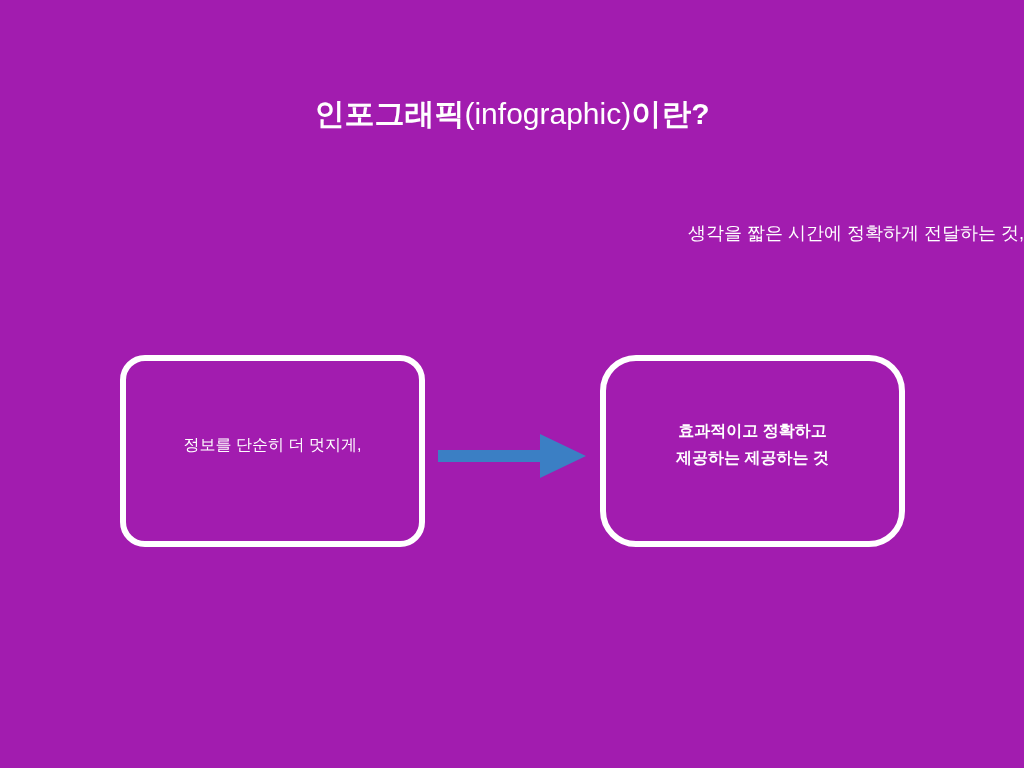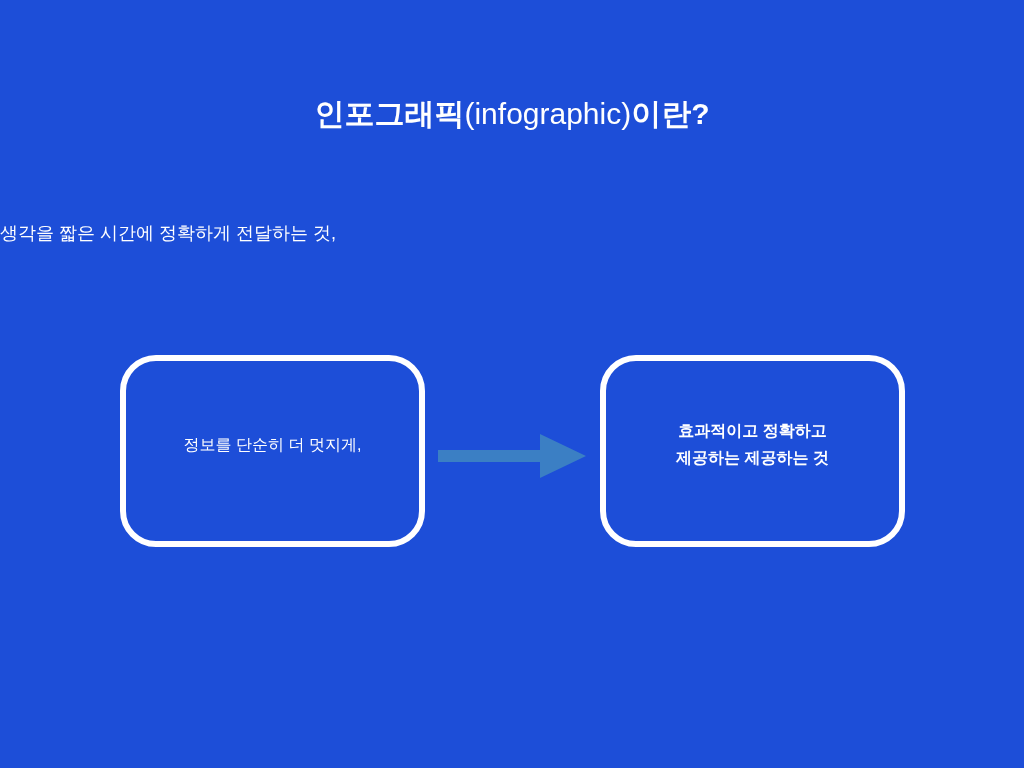--- a/index.html
+++ b/index.html
@@ -12,21 +12,21 @@
     overflow: hidden;
     background: #459bf5;
     font-family: "Liberation Sans", "DejaVu Sans", sans-serif;
     -webkit-font-smoothing: antialiased;
   }
 
   #slide {
     position: relative;
     width: 1024px;
     height: 768px;
-    background: #1d4ed8;
+    background: #a21caf;
   }
 
   
   .slide-title {
     position: absolute;
     left: 0;
     top: 94px;
     width: 1024px;
     text-align: center;
     color: #ffffff;
@@ -40,21 +40,21 @@
   .title-en {
     font-weight: normal;
   }
 
   
   .slide-subtitle {
     position: absolute;
     left: 0;
     top: 218px;
     width: 1024px;
-    text-align: left;
+    text-align: right;
     color: #ffffff;
     font-size: 18px;
     line-height: 31px;
     font-weight: normal;
   }
   .slide-subtitle .line {
     display: block;
     white-space: nowrap;
   }
 
@@ -65,21 +65,21 @@
     width: 305px;
     height: 192px;
     box-sizing: border-box;
     border: 6px solid #ffffff;
     border-radius: 36px;
     background: transparent;
     display: flex;
     align-items: center;
     justify-content: center;
   }
-  #box-left  { left: 120px; }
+  #box-left  { left: 120px; border-radius: 25px; }
   #box-right { left: 600px; }
 
   .box-text {
     text-align: center;
     color: #ffffff;
     font-size: 16px;
     line-height: 27px;
     position: relative;
     top: -7px;
   }

